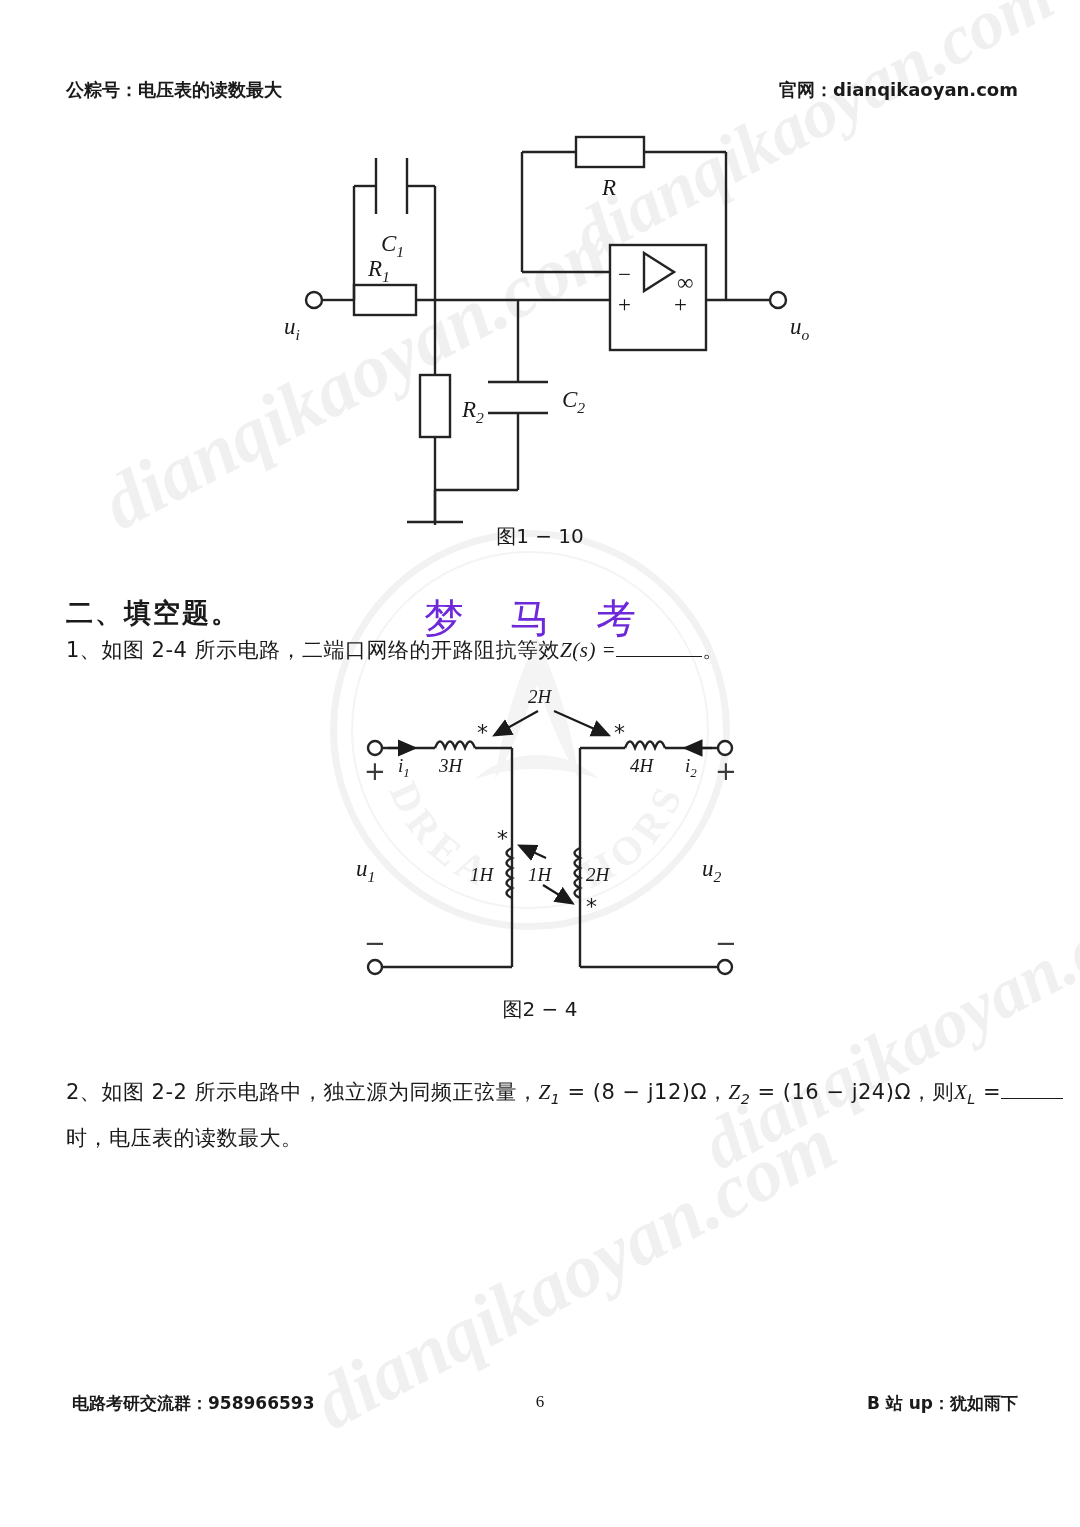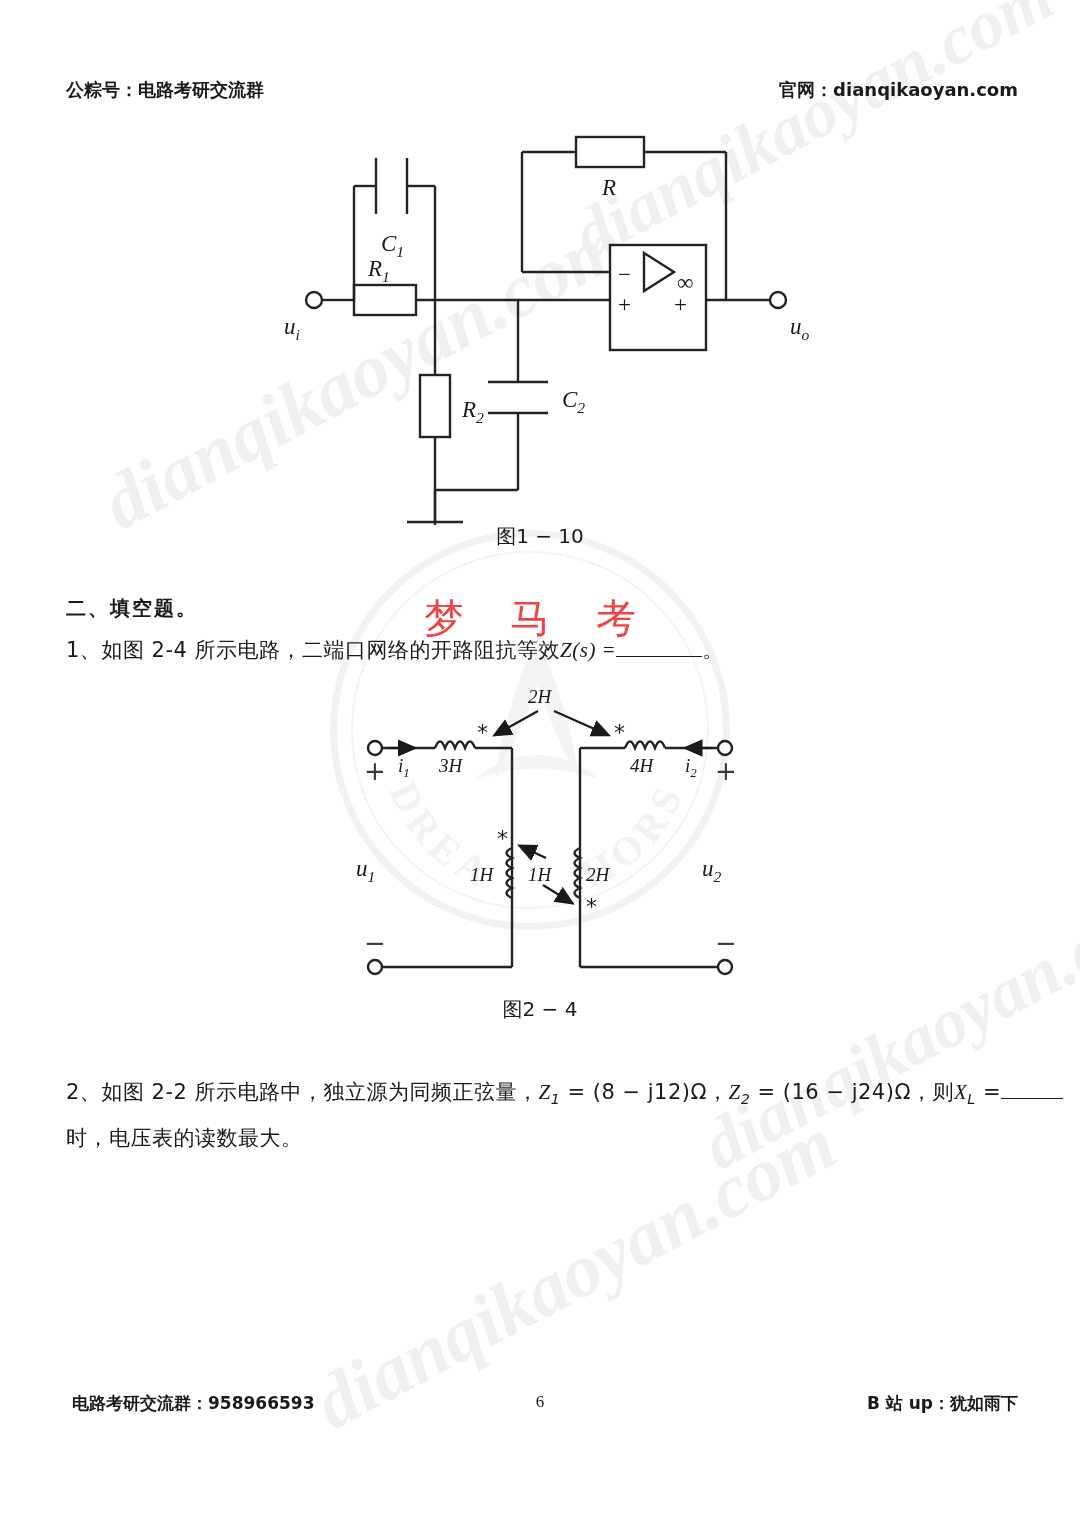--- a/index.html
+++ b/index.html
@@ -76,21 +76,21 @@
     color: #f2f2f2;
     font-size: 46px;
     font-family: "DejaVu Sans", sans-serif;
     letter-spacing: 4px;
   }
   .seal-top-cn {
     position: absolute;
     left: 0; right: 0;
     top: 54px;
     text-align: center;
-    color: #ef4444;
+    color: #6d28d9;
     font-size: 40px;
     font-family: "DejaVu Sans", sans-serif;
     letter-spacing: 46px;
     text-indent: 46px;
   }
   .seal-wing {
     position: absolute;
     left: 118px; top: 92px;
     width: 164px; height: 210px;
   }
@@ -126,21 +126,21 @@
     text-align: center;
     font-size: 20px;
     font-family: "DejaVu Sans", sans-serif;
     color: #1a1a1a;
   }
 
   .sec-head {
     position: absolute;
     left: 66px;
     top: 595px;
-    font-size: 20px;
+    font-size: 27px;
     font-weight: bold;
     font-family: "DejaVu Sans", sans-serif;
     letter-spacing: 2px;
   }
 
   .q-line {
     position: absolute;
     left: 66px;
     font-size: 21px;
     font-family: "DejaVu Sans", sans-serif;
@@ -201,21 +201,21 @@
       <div class="seal-top-cn">梦马考</div>
       <svg class="seal-wing" viewBox="0 0 164 210">
         <path d="M82 8 C 62 52, 48 96, 40 150 C 58 120, 70 88, 82 56 C 94 88, 106 120, 124 150 C 116 96, 102 52, 82 8 Z" fill="#f4f4f4"></path>
         <path d="M20 150 C 40 132, 62 126, 82 126 C 102 126, 124 132, 144 150 C 120 142, 100 140, 82 140 C 64 140, 44 142, 20 150 Z" fill="#f4f4f4"></path>
       </svg>
     </div>
   </div>
 
   <div class="content">
 
-    <div class="hdr hdr-left">公粽号：电路考研交流群</div>
+    <div class="hdr hdr-left">公粽号：电压表的读数最大</div>
     <div class="hdr hdr-right">官网：dianqikaoyan.com</div>
 
     <div class="circuit" style="left:250px; top:110px;">
       <svg width="620" height="420" viewBox="0 0 620 420">
 
         <circle class="term" cx="64" cy="190" r="8"></circle>
         <line class="wire" x1="72" y1="190" x2="104" y2="190"></line>
 
         <rect class="box" x="104" y="175" width="62" height="30"></rect>
         <line class="wire" x1="166" y1="190" x2="310" y2="190"></line>

